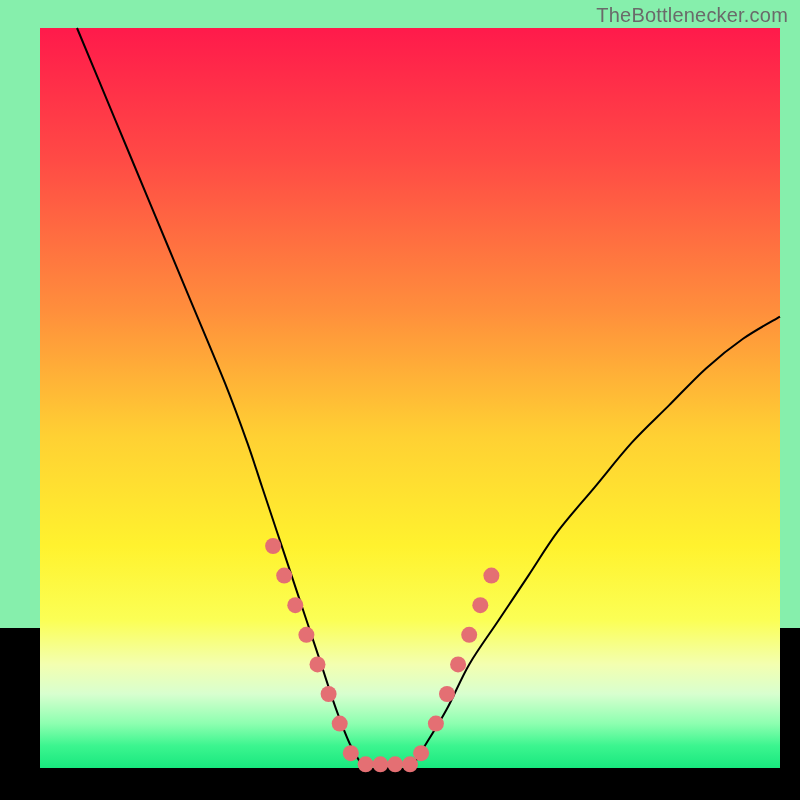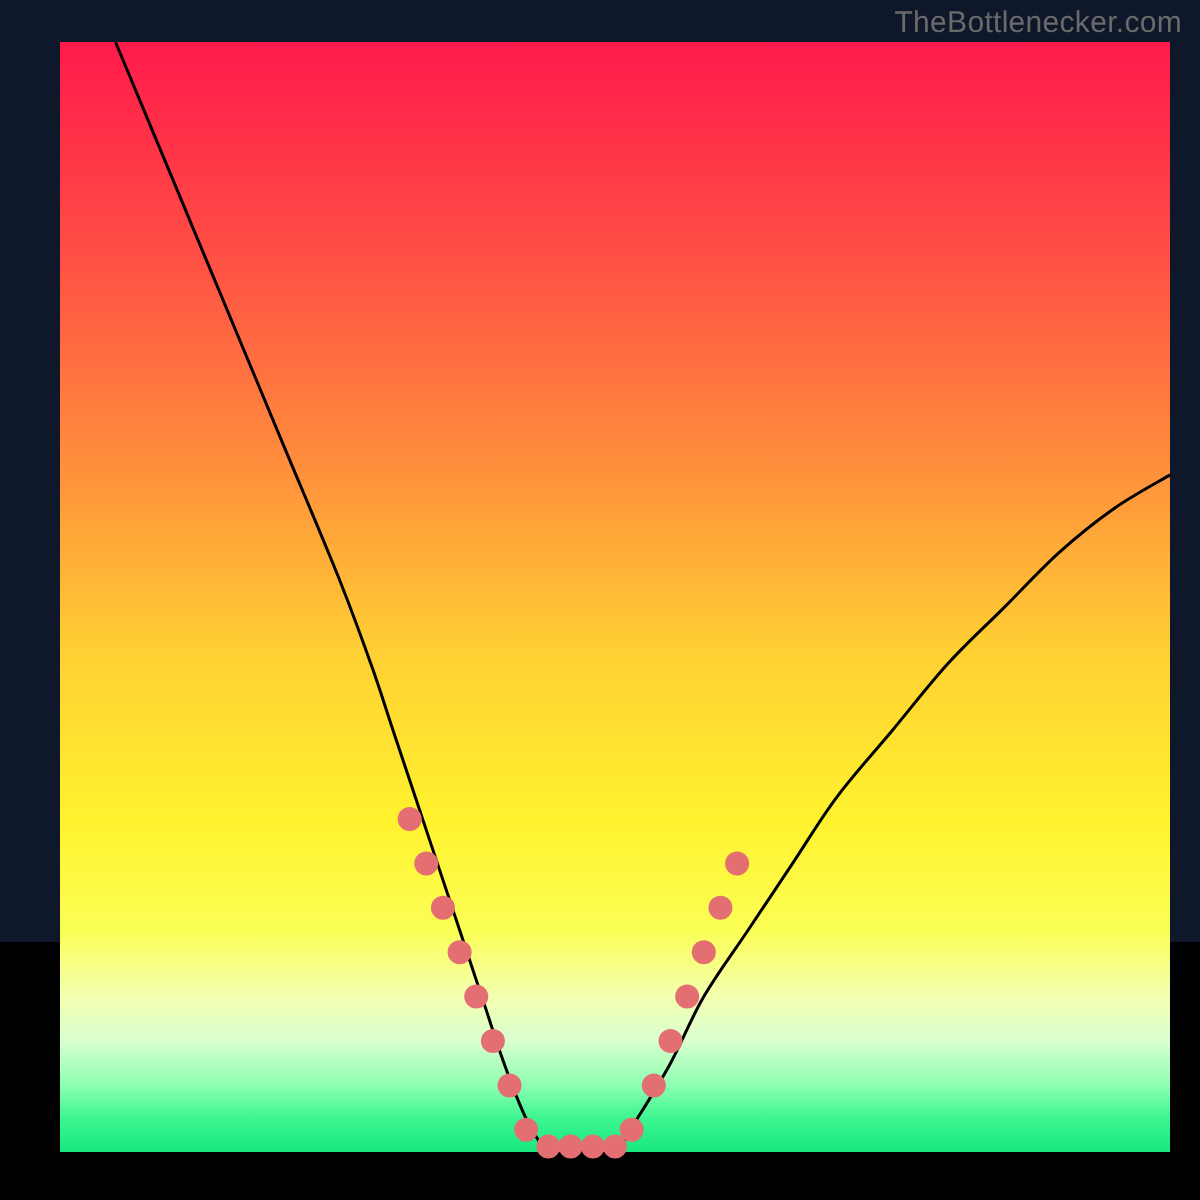--- a/index.html
+++ b/index.html
@@ -10,21 +10,21 @@
     background: #000;
     font-family: Arial, Helvetica, sans-serif;
     overflow: hidden;
   }
   .frame {
     position: absolute;
     left: 0;
     top: 0;
     width: 800px;
     height: 628px;
-    background: #0f172a;
+    background: #86efac;
   }
   .plot {
     position: absolute;
     left: 40px;
     top: 28px;
     width: 740px;
     height: 740px;
     
   }
   .watermark {

